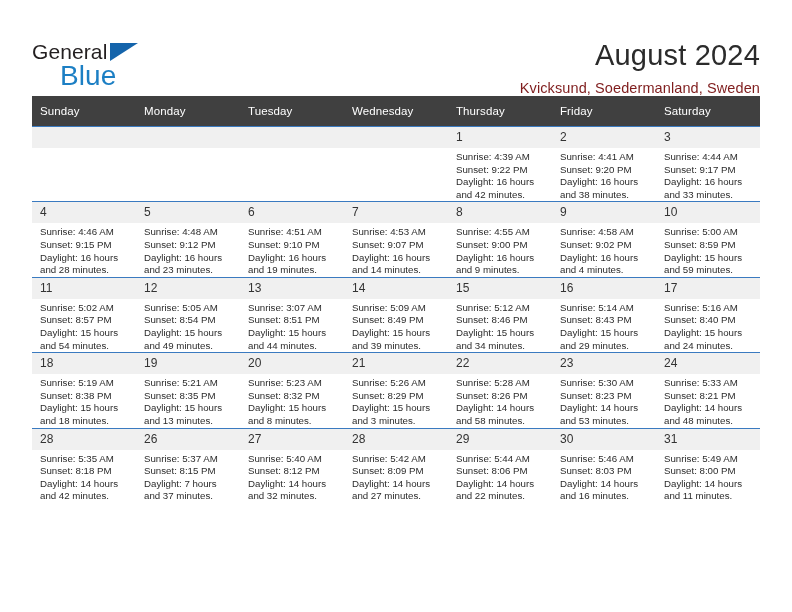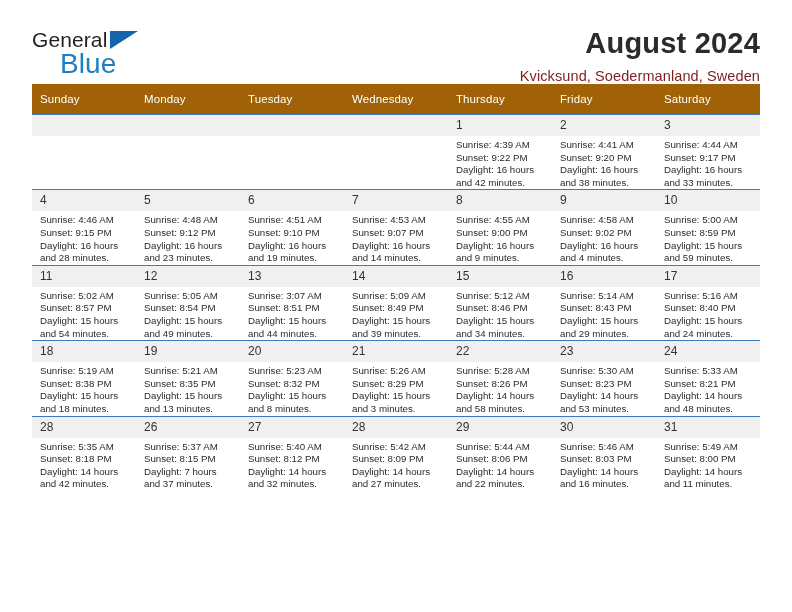--- a/index.html
+++ b/index.html
@@ -13,21 +13,21 @@
     height: 612px;
     font-family: "Liberation Sans", sans-serif;
     color: #1a1a1a;
     overflow: hidden;
   }
   .page {
     position: relative;
     width: 792px;
     height: 612px;
     box-sizing: border-box;
-    padding: 4px 32px;
+    padding: 16px 32px;
   }
 
   
   .header {
     display: flex;
     align-items: flex-start;
     justify-content: space-between;
     height: 72px;
     padding-top: 22px;
     box-sizing: border-box;
@@ -68,41 +68,41 @@
 
   .titlewrap {
     text-align: right;
     flex: 1 1 auto;
     padding-top: 0px;
   }
   .cal-title {
     font-size: 29px;
     color: #2b2b2b;
     line-height: 34px;
-    font-weight: bold;
+    font-weight: normal;
     margin: 0;
     letter-spacing: 0.2px;
   }
   .cal-sub {
     font-size: 14.5px;
     color: #7f1d1d;
     line-height: 20px;
     margin: 6px 0 0 0;
     letter-spacing: 0.1px;
   }
 
   
   .calendar {
     width: 728px;
     border-collapse: collapse;
     table-layout: fixed;
     margin-top: 8px;
   }
   .calendar th {
-    background: #a16207;
+    background: #404040;
     color: #ffffff;
     font-size: 11.5px;
     font-weight: normal;
     text-align: left;
     padding: 5px 0 5px 8px;
     height: 20px;
     letter-spacing: 0.1px;
   }
   .calendar td {
     vertical-align: top;

